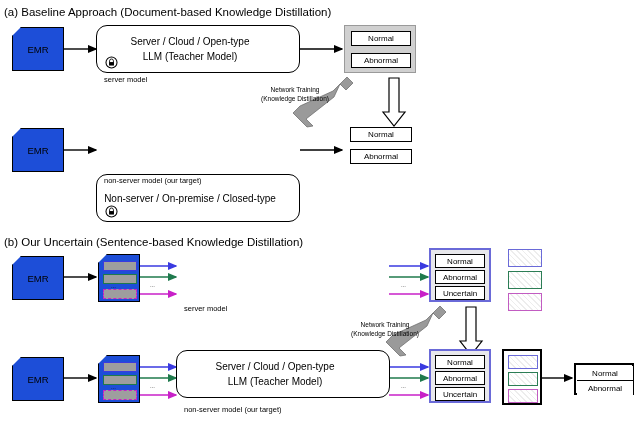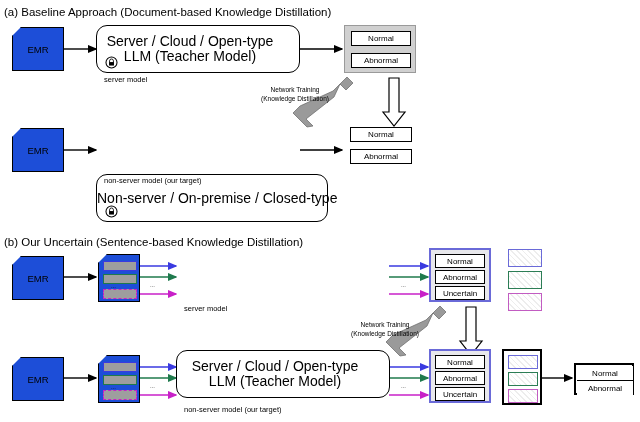--- a/index.html
+++ b/index.html
@@ -14,21 +14,21 @@
        display:flex;align-items:center;justify-content:center;
        font-size:9.5px;
        clip-path:polygon(9px 0,100% 0,100% 100%,0 100%,0 9px);
        box-sizing:border-box;}
 
   
   .model{border:1.4px solid #000;background:#fff;border-radius:11px;
          box-sizing:border-box;position:relative;}
   .model .mtext{position:absolute;left:0;right:16px;top:50%;
         transform:translateY(-50%);text-align:center;
-        font-size:14px;line-height:15px;white-space:nowrap;}
+        font-size:10px;line-height:15px;white-space:nowrap;}
   .lock{position:absolute;width:13px;height:13px;}
 
   
   .lbl{border:1.2px solid #000;background:#fff;box-sizing:border-box;
        font-size:8px;display:flex;align-items:center;justify-content:center;
        white-space:nowrap;}
   .graybox{background:#d0d0d0;border:1px solid #9a9a9a;box-sizing:border-box;}
   .bluebox{background:#e8e8ec;border:2px solid #6a6ad8;box-sizing:border-box;}
   .blackbox{background:#fff;border:2px solid #000;box-sizing:border-box;}
 
@@ -132,21 +132,21 @@
 </div>
 
 <div class="abs tiny" style="left:240px;top:85px;width:110px;">
   <div>Network Training</div>
   <div>(Knowledge Distillation)</div>
 </div>
 
 <div class="abs emr" style="left:12px;top:128px;width:52px;height:44px;">
   <span>EMR</span>
 </div>
-<div class="abs model" style="left:96px;top:126px;width:232px;height:48px;">
+<div class="abs model" style="left:96px;top:126px;width:204px;height:48px;">
   <div class="mtext">
     <div>Non-server / On-premise / Closed-type</div>
   </div>
   <svg class="lock" style="left:8px;top:30px;" viewBox="0 0 20 20">
     <circle cx="10" cy="10" r="8.5" fill="#fff" stroke="#000" stroke-width="1.6"></circle>
     <path d="M7 9.5 V7.6 a3 3 0 0 1 6 0 V9.5" fill="none" stroke="#000" stroke-width="1.3"></path>
     <rect x="6.2" y="9.3" width="7.6" height="5.4" fill="#000"></rect>
   </svg>
 </div>
 <div class="abs sublabel" style="left:104px;top:176px;">non-server model (our target)</div>

